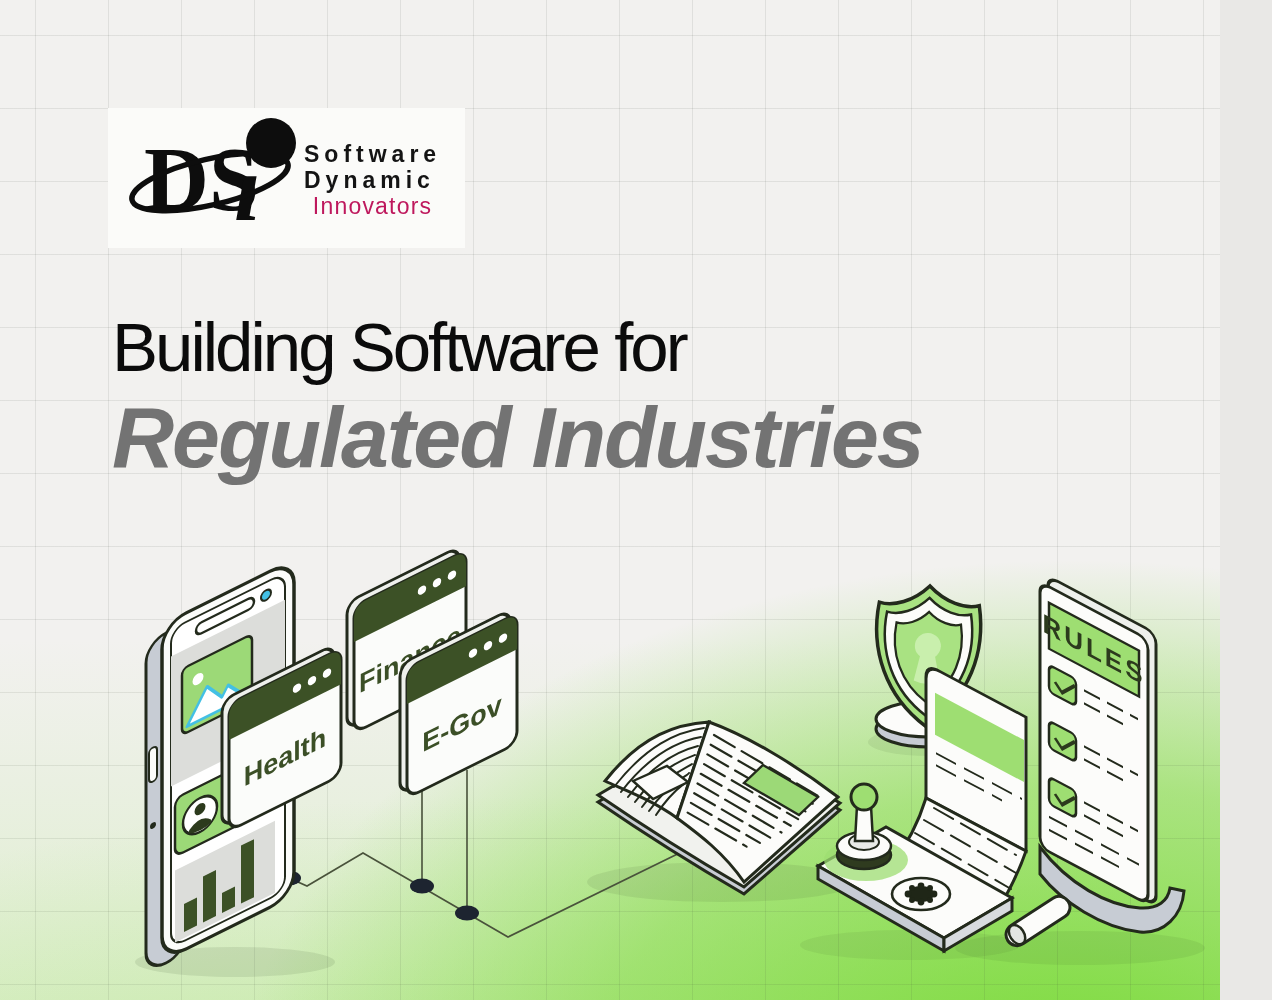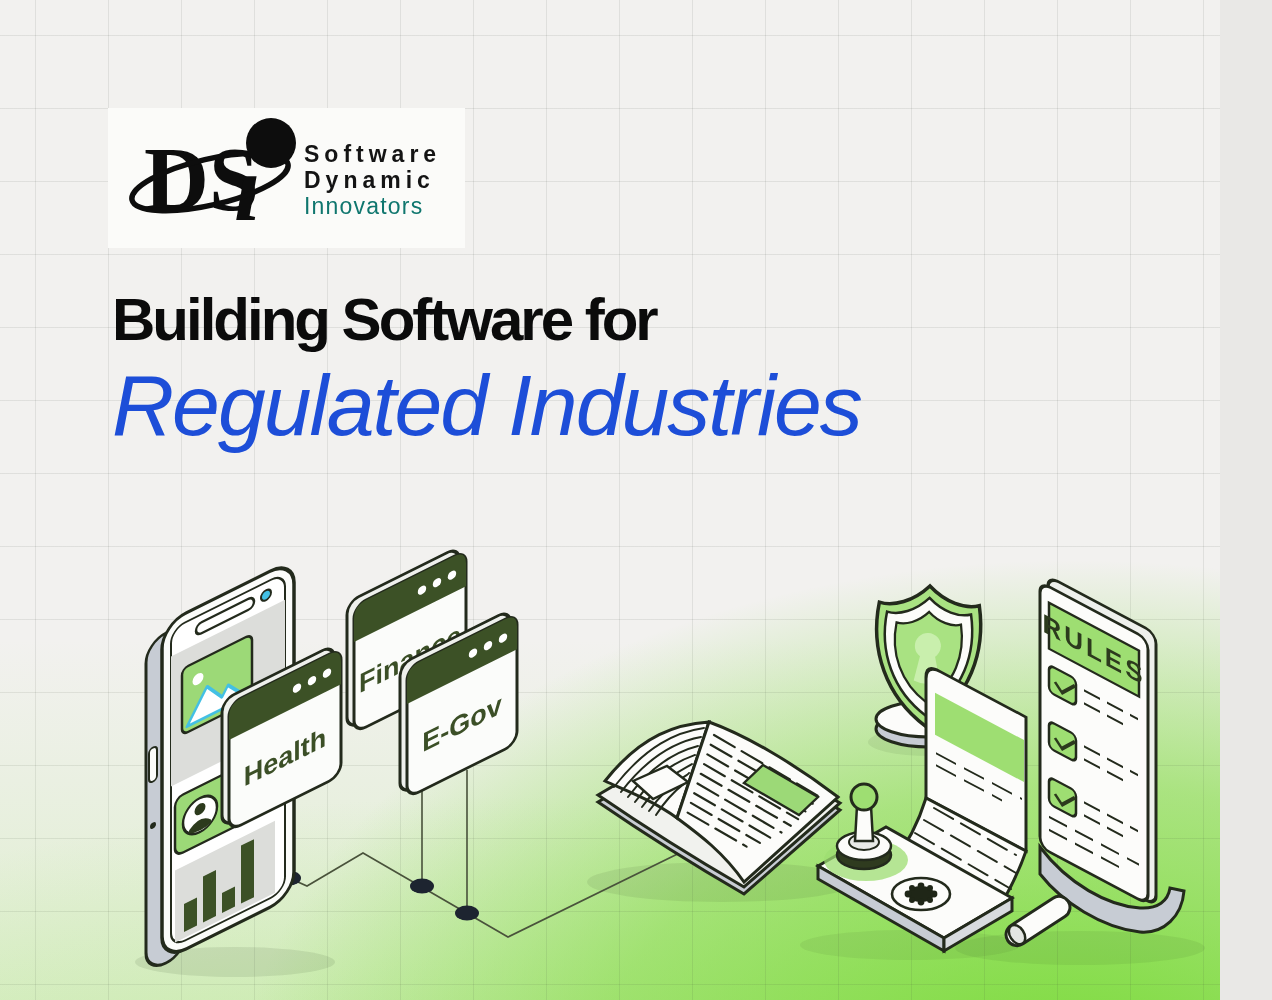--- a/index.html
+++ b/index.html
@@ -13,24 +13,24 @@
   }
   .grid-overlay{position:absolute;inset:0;pointer-events:none;
     background-image:
       linear-gradient(rgba(60,70,55,0.10) 1px, transparent 1px),
       linear-gradient(90deg, rgba(60,70,55,0.10) 1px, transparent 1px);
     background-size:73px 73px;background-position:-38px -38px;}
   .logo-card{position:absolute;left:108px;top:108px;width:357px;height:140px;background:#fbfbf9;}
   .logo-mark{position:absolute;left:18px;top:6px;}
   .logo-text{position:absolute;left:196px;top:33px;color:#141414;}
   .logo-text .l-bold{font-weight:bold;font-size:23px;letter-spacing:5px;line-height:26px;}
-  .logo-text .l-reg{font-weight:normal;font-size:23px;letter-spacing:1.2px;line-height:27px;color:#0f766e;}
+  .logo-text .l-reg{font-weight:normal;font-size:23px;letter-spacing:1.2px;line-height:27px;color:#be185d;text-align:center;}
   .headline{position:absolute;left:112px;top:288px;color:#0b0b0b;}
-  .headline .h-bold{font-weight:bold;font-size:60px;letter-spacing:-3px;line-height:1.06;}
-  .headline .h-italic{font-style:italic;font-weight:normal;font-size:86px;letter-spacing:-2px;line-height:1.1;margin-top:6px;color:#1d4ed8;}
+  .headline .h-bold{font-weight:normal;font-size:69px;letter-spacing:-3px;line-height:1.06;margin-top:23px;}
+  .headline .h-italic{font-style:italic;font-weight:bold;font-size:86px;letter-spacing:-2px;line-height:1.1;margin-top:6px;color:#737373;}
   .illustration{position:absolute;left:0;top:0;}
   svg text{user-select:none;}
 </style>
 </head>
 <body>
 
 <div class="page">
   <div class="green-glow"></div>
   <div class="grid-overlay"></div>
 

